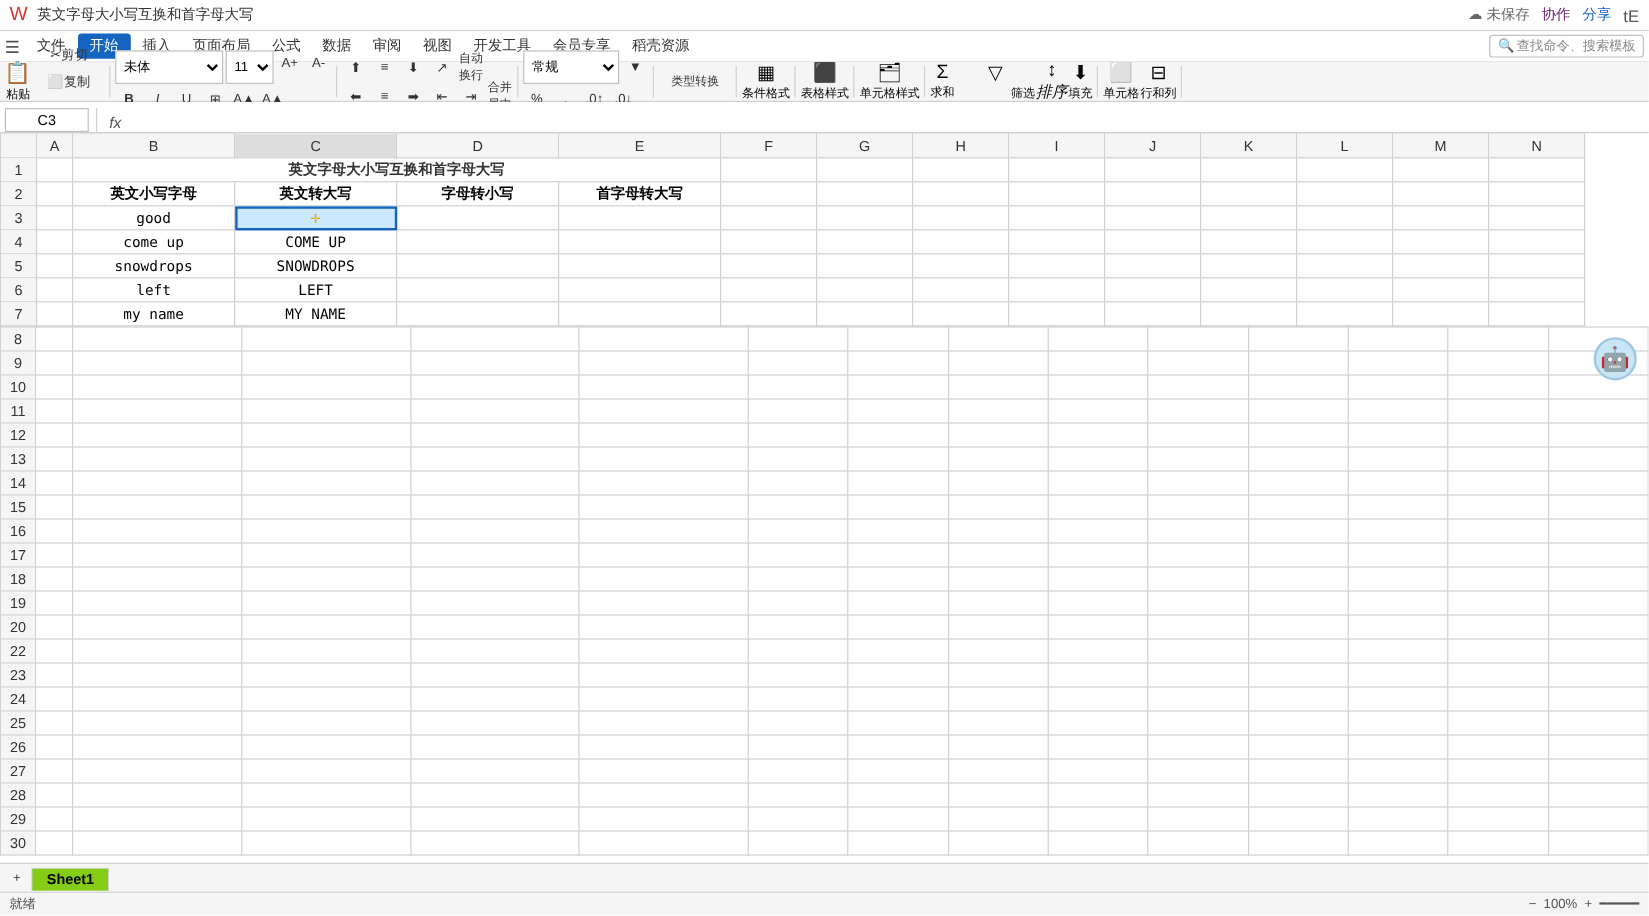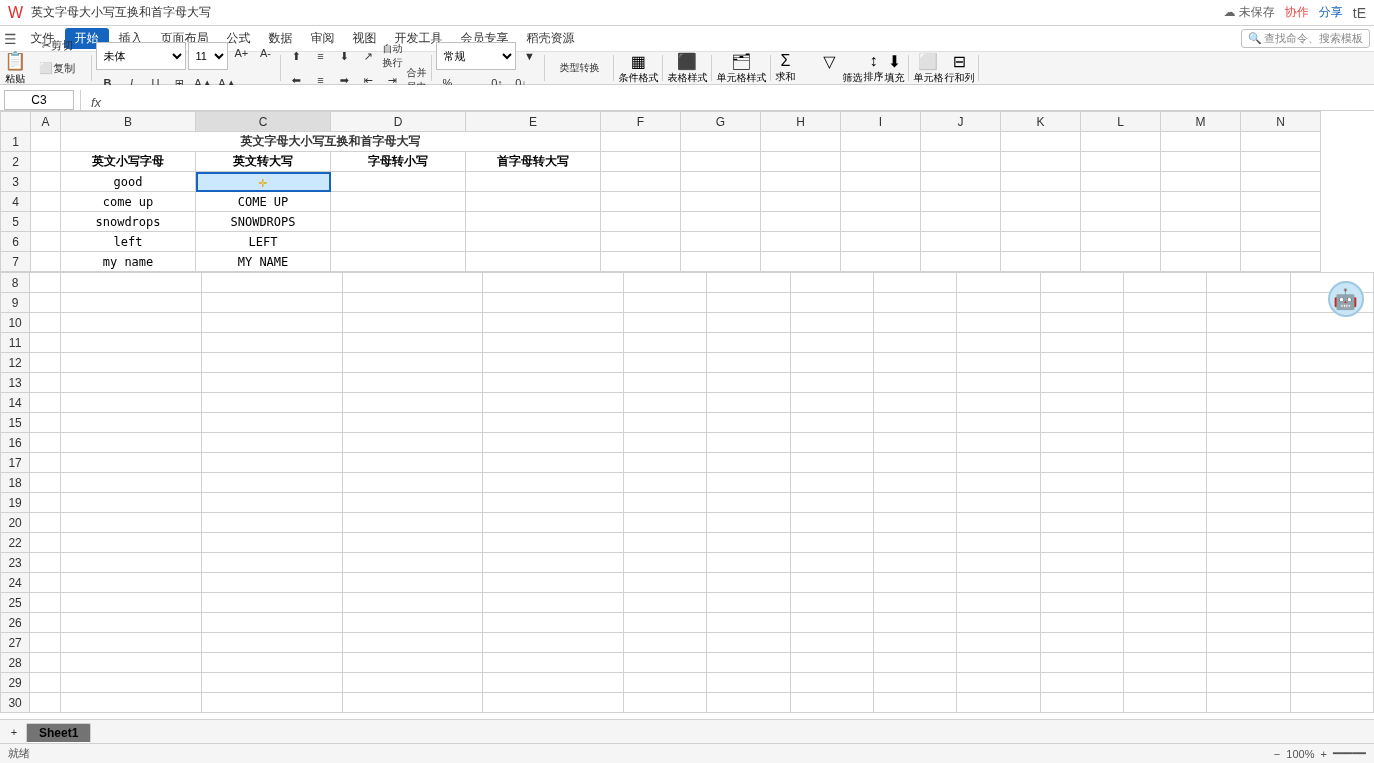--- a/index.html
+++ b/index.html
@@ -221,21 +221,21 @@
     }
     .sheet-tab {
       padding: 2px 12px;
       background: #fff;
       border: 1px solid #d0d0d0;
       border-bottom: none;
       font-size: 12px;
       cursor: pointer;
       border-radius: 2px 2px 0 0;
     }
-    .sheet-tab.active { background: #737373; border-bottom: 1px solid #fff; font-weight: bold; }
+    .sheet-tab.active { background: #84cc16; border-bottom: 1px solid #fff; font-weight: bold; }
 
     
     #status-bar {
       height: 20px;
       background: #f5f5f5;
       border-top: 1px solid #d0d0d0;
       display: flex;
       align-items: center;
       padding: 0 8px;
       font-size: 11px;
@@ -312,21 +312,21 @@
   <div id="title-bar">
     <div class="left">
       <span style="font-size:16px; color:#e03030;">W</span>
       <span style="font-size:12px; color:#333;">英文字母大小写互换和首字母大写</span>
     </div>
     <div class="right">
       <span style="color:#666; font-size:12px;">
         <span>☁</span>
         <span>未保存</span>
       </span>
-      <span style="cursor:pointer; color:#ef4444;">协作</span>
+      <span style="cursor:pointer; color:#701a75;">协作</span>
       <span style="cursor:pointer; color:#1565c0;">分享</span>
       <span style="font-size:14px;">tE</span>
     </div>
   </div>
 
   <div id="menu-bar">
     <span style="font-size:14px; color:#555; margin-right:4px;">☰</span>
     <span class="menu-item">文件</span>
     <span class="menu-btn-start">开始</span>
     <span class="menu-item">插入</span>
@@ -449,21 +449,21 @@
         <div style="display:flex;flex-direction:column;align-items:center;cursor:pointer;">
           <span style="font-size:16px;">Σ</span>
           <span style="font-size:10px;">求和</span>
         </div>
         <div style="display:flex;flex-direction:column;align-items:center;cursor:pointer;">
           <span style="font-size:16px;">▽</span>
           <span style="font-size:10px;padding-left:46px;">筛选</span>
         </div>
         <div style="display:flex;flex-direction:column;align-items:center;cursor:pointer;">
           <span style="font-size:16px;">↕</span>
-          <span style="font-size:10px;">排序</span>
+          <span style="font-size:13px;font-style:italic;">排序</span>
         </div>
         <div style="display:flex;flex-direction:column;align-items:center;cursor:pointer;">
           <span style="font-size:16px;">⬇</span>
           <span style="font-size:10px;">填充</span>
         </div>
       </div>
 
       <div class="tb-group">
         <div style="display:flex;flex-direction:column;align-items:center;cursor:pointer;">
           <span style="font-size:16px;">⬜</span>

